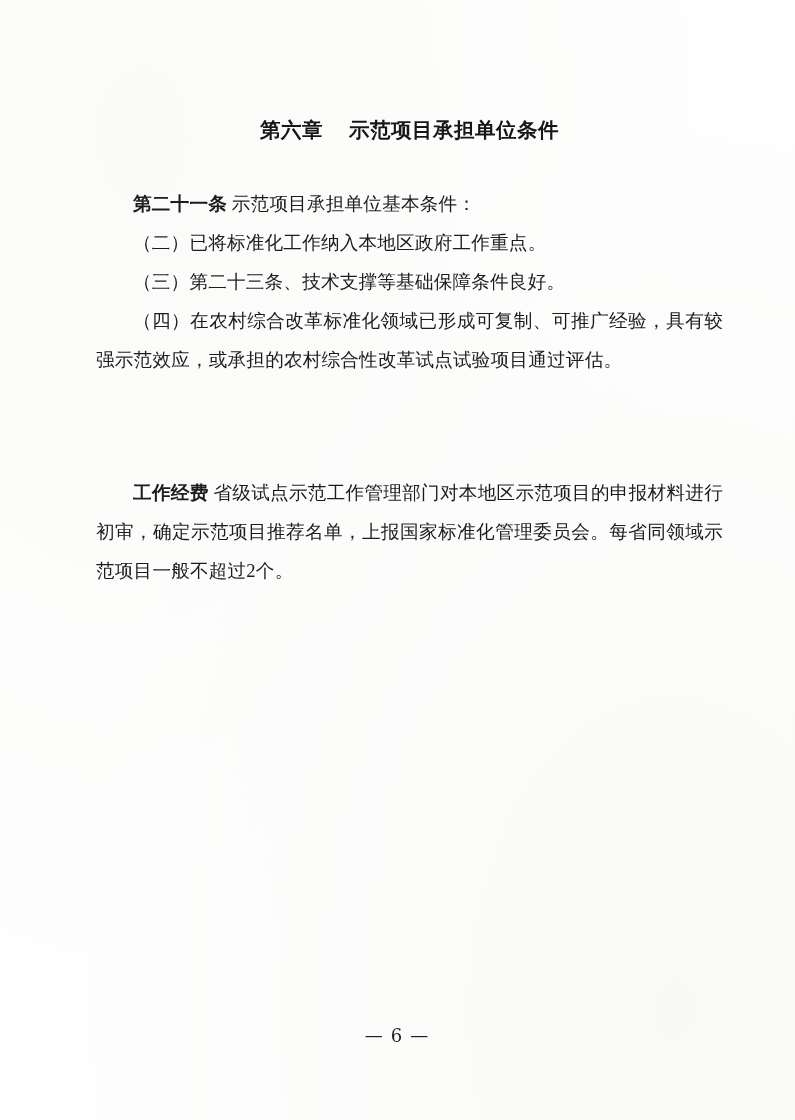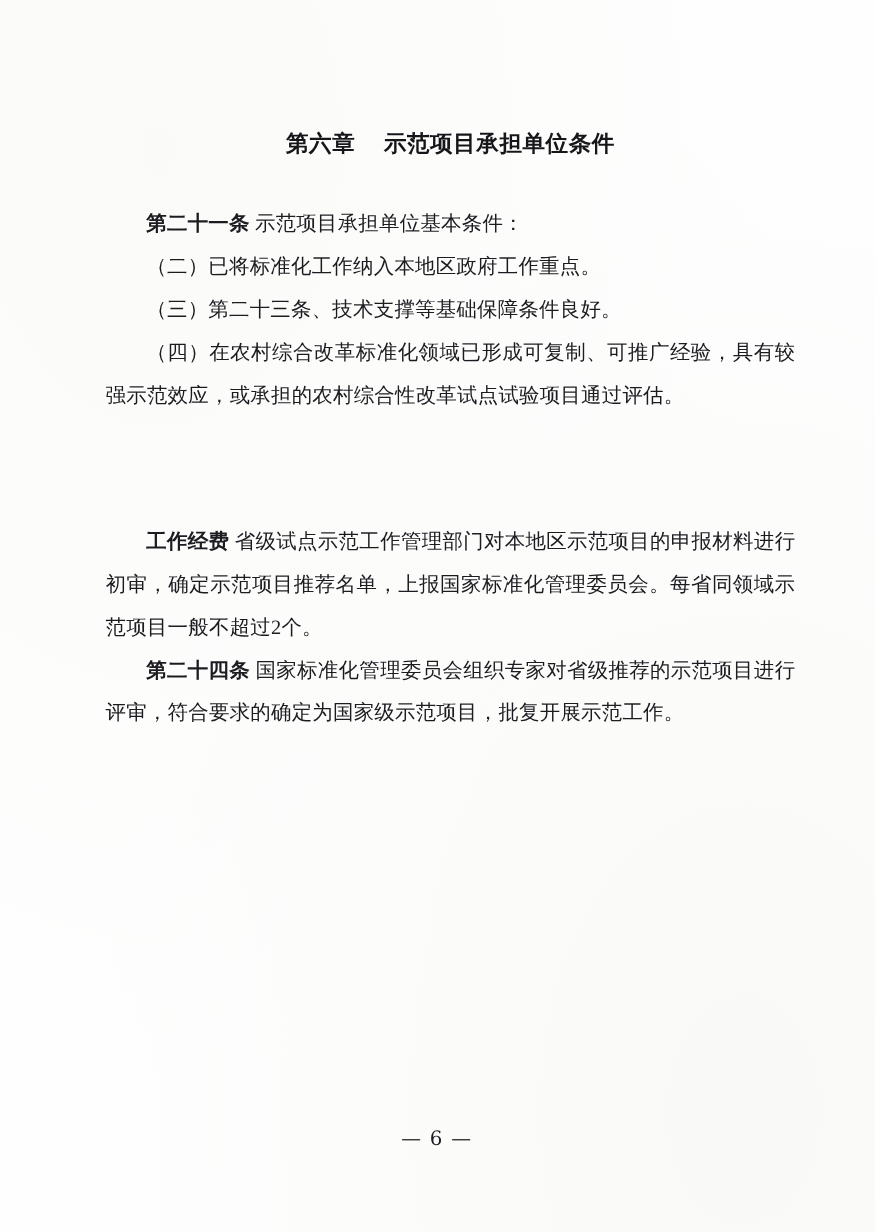--- a/index.html
+++ b/index.html
@@ -105,20 +105,19 @@
     <p class="para indent">（四）在农村综合改革标准化领域已形成可复制、可推广经验，具有较强示范效应，或承担的农村综合性改革试点试验项目通过评估。</p>
 
     <div class="spacer-lg"></div>
 
 
     <div class="spacer-md"></div>
 
 
     <p class="para indent"><span class="lead">工作经费</span><span>  省级试点示范工作管理部门对本地区示范项目的申报材料进行初审，确定示范项目推荐名单，上报国家标准化管理委员会。每省同领域示范项目一般不超过2个。</span></p>
 
-    <p class="para indent"><span class="lead">第二十四条</span><span>  国家标准化管理委员会组织专家对省级推荐的示范项目进行评审，符合要求的确定为国家级示范项目，批复开展示范工作。</span></p>
 
   </div>
 
   <div class="footer">
     <span>—</span><span class="pnum">6</span><span>—</span>
   </div>
 </div>
 
 </body></html>

